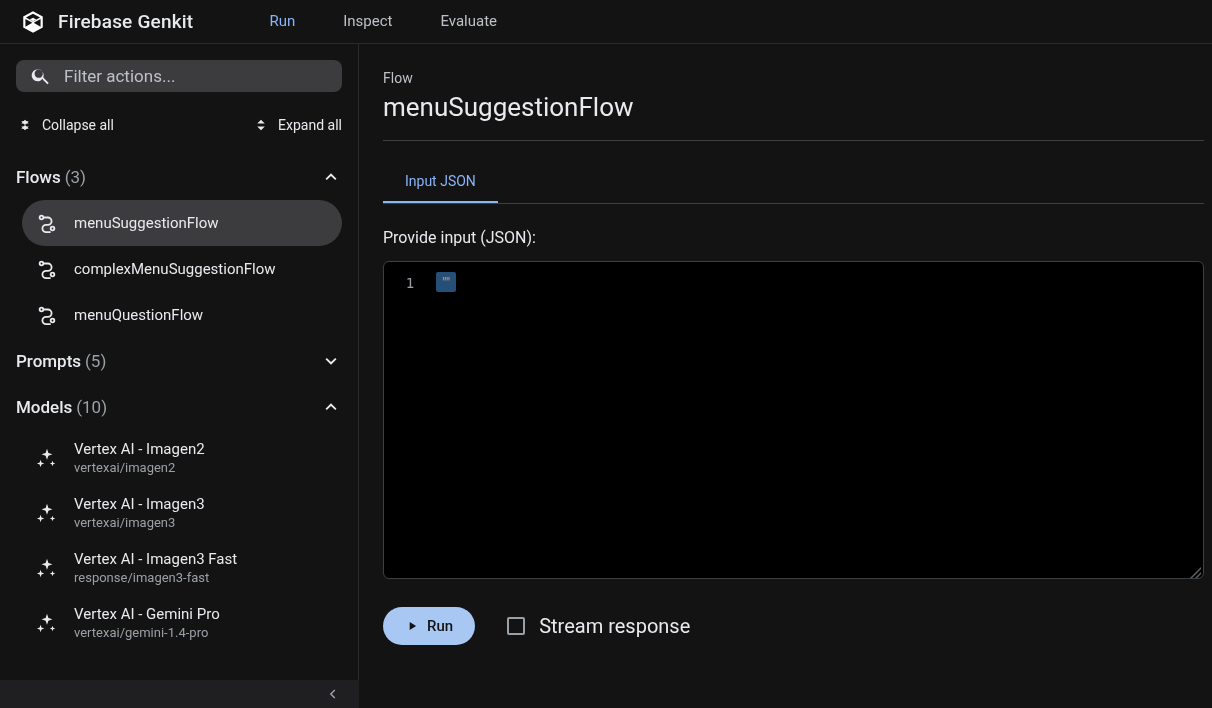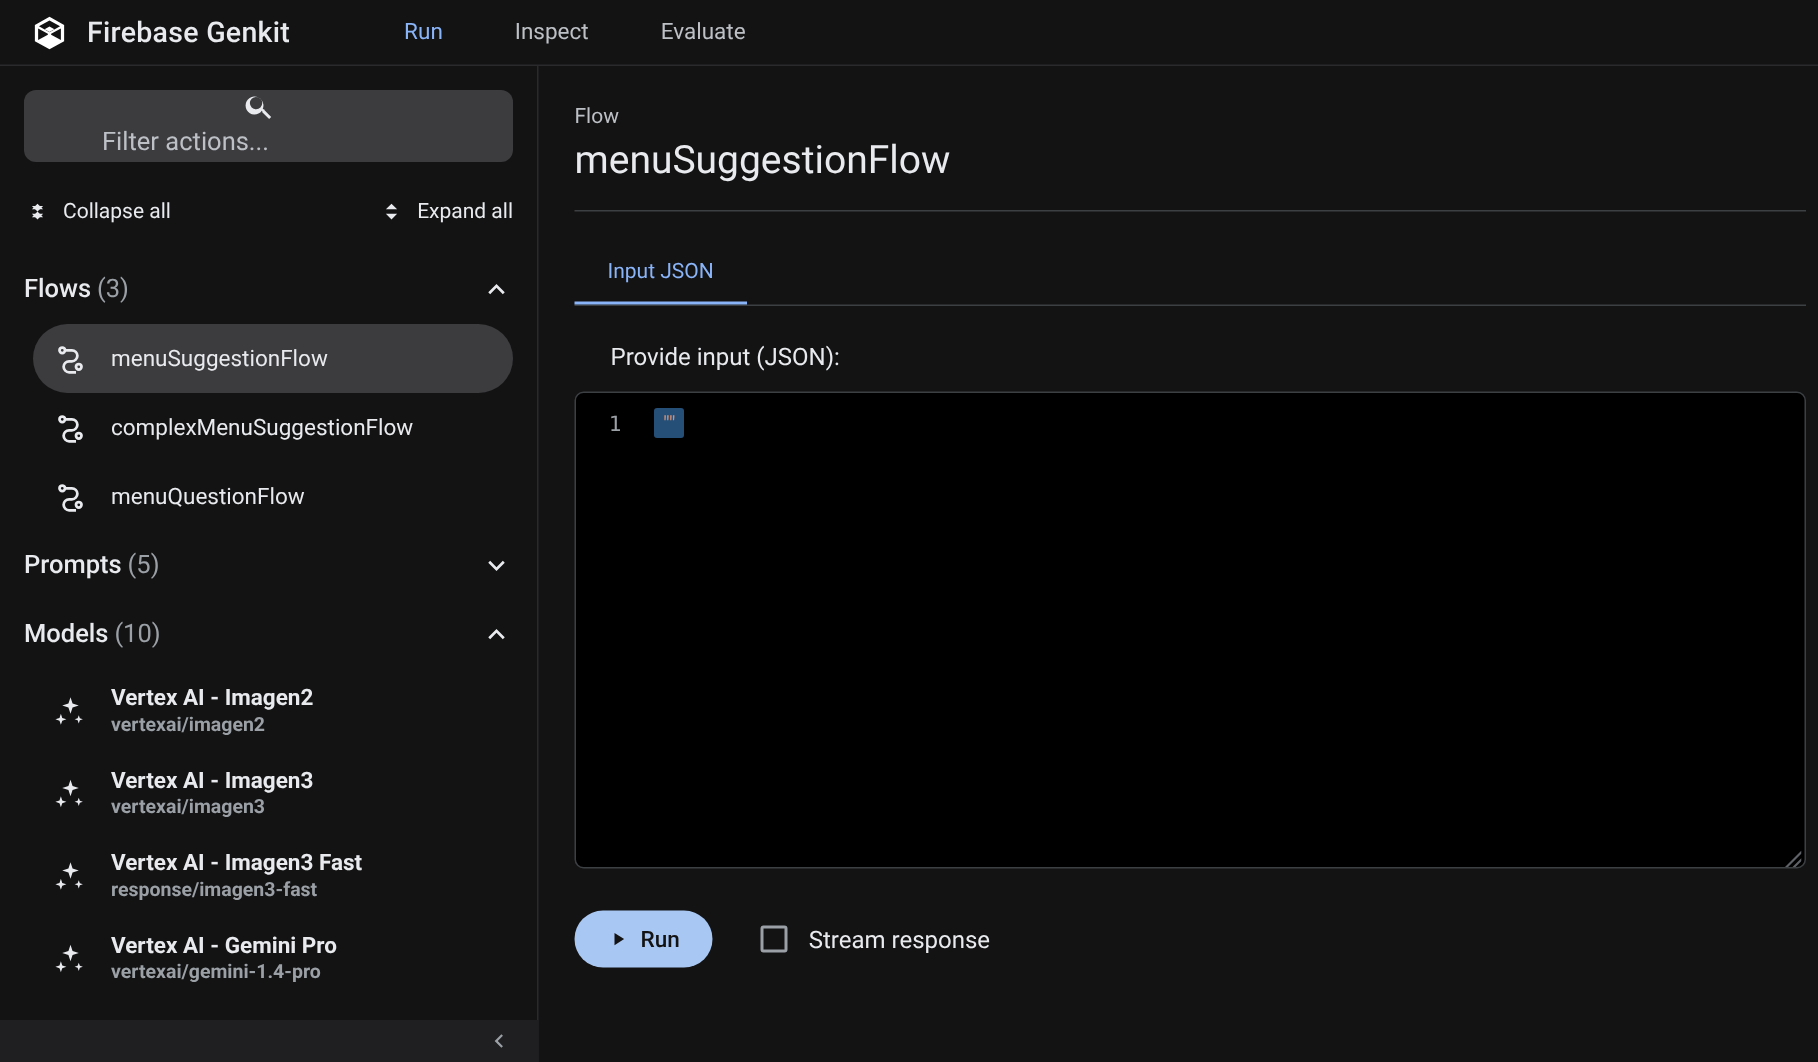--- a/index.html
+++ b/index.html
@@ -14,73 +14,73 @@
     .top-tab { padding: 0 24px; height: 64px; display: flex; align-items: center; font-size: 15px; color: #bdc1c6; cursor: pointer; border-bottom: 2px solid transparent; }
     .top-tab.active { color: #8ab4f8; border-bottom-color: #8ab4f8; }
     
     .body-row { display: flex; flex: 1; overflow: hidden; }
     
     .sidebar { width: 359px; background: #131314; display: flex; flex-direction: column; border-right: 1px solid #2a2a2c; overflow-y: auto; padding: 16px 16px 0 16px; }
     .sidebar::-webkit-scrollbar { width: 10px; }
     .sidebar::-webkit-scrollbar-track { background: #131314; }
     .sidebar::-webkit-scrollbar-thumb { background: #3c4043; border-radius: 5px; }
     
-    .search-wrap { display: flex; align-items: center; background: #3c3c3f; border-radius: 8px; padding: 0 14px; height: 48px; margin-bottom: 16px; flex-direction: column; }
+    .search-wrap { display: flex; align-items: center; background: #3c3c3f; border-radius: 8px; padding: 0 14px; height: 32px; margin-bottom: 16px; }
     .search-wrap svg { width: 22px; height: 22px; fill: #e8eaed; margin-right: 12px; }
     .search-input { flex: 1; background: transparent; border: none; color: #e8eaed; font-size: 17px; outline: none; }
     .search-input::placeholder { color: #bdc1c6; }
     
     .collapse-row { display: flex; justify-content: space-between; padding: 8px 0; margin-bottom: 12px; }
     .collapse-btn { display: flex; align-items: center; gap: 8px; font-size: 14px; color: #e8eaed; cursor: pointer; }
     .collapse-btn svg { width: 18px; height: 18px; fill: #e8eaed; }
     
     .group-header { display: flex; align-items: center; justify-content: space-between; padding: 12px 0; cursor: pointer; }
     .group-title { font-size: 17px; font-weight: 500; color: #e8eaed; }
     .group-count { color: #9aa0a6; font-weight: 400; }
     .chevron { width: 22px; height: 22px; fill: #e8eaed; }
     
     .item { display: flex; align-items: center; gap: 16px; padding: 12px 14px; border-radius: 24px; cursor: pointer; margin-left: 6px; }
     .item.active { background: #3c3c3f; }
     .item-icon { width: 22px; height: 22px; fill: #e8eaed; flex-shrink: 0; }
     .item-text { font-size: 15px; color: #e8eaed; }
     
-    .model-item { display: flex; align-items: center; gap: 16px; padding: 10px 14px; cursor: pointer; margin-left: 6px; font-weight: bold; }
+    .model-item { display: flex; align-items: center; gap: 16px; padding: 10px 14px; cursor: pointer; margin-left: 6px; }
     .model-icon { width: 22px; height: 22px; fill: #e8eaed; flex-shrink: 0; }
     .model-texts { display: flex; flex-direction: column; gap: 2px; }
     .model-title { font-size: 15px; color: #e8eaed; }
     .model-id { font-size: 13px; color: #9aa0a6; }
     
     .main { flex: 1; padding: 26px 0 26px 24px; display: flex; flex-direction: column; overflow: hidden; position: relative; }
     
     .page-label { font-size: 14px; color: #bdc1c6; margin-bottom: 6px; }
     .page-title { font-size: 26px; font-weight: 400; color: #e8eaed; margin-bottom: 18px; }
     .title-divider { height: 1px; background: #3c4043; margin-bottom: 20px; margin-right: 8px; }
     
     .subtabs { display: flex; border-bottom: 1px solid #3c4043; margin-bottom: 24px; margin-right: 8px; }
     .subtab { padding: 12px 22px; font-size: 14px; color: #8ab4f8; border-bottom: 2px solid #8ab4f8; cursor: pointer; }
     
-    .input-label { font-size: 16px; color: #e8eaed; margin-bottom: 14px; margin-left: 24px; }
+    .input-label { font-size: 16px; color: #e8eaed; margin-bottom: 14px; }
     
     .code-editor { background: #000; border-radius: 6px; border: 1px solid #3c4043; height: 318px; display: flex; margin-right: 8px; overflow: hidden; position: relative; }
     .gutter { width: 52px; padding: 10px 0; }
     .lineno { text-align: center; font-family: Menlo, Consolas, monospace; font-size: 14px; color: #9aa0a6; line-height: 22px; }
     .code-area { flex: 1; padding: 10px 6px; font-family: Menlo, Consolas, monospace; font-size: 14px; line-height: 22px; color: #ce9178; }
     .code-line { height: 22px; }
     .code-selected { background: #264f78; border-radius: 2px; position: absolute; left: 52px; top: 10px; height: 20px; width: 20px; }
     .code-string { position: relative; z-index: 2; }
     .resize-handle { position: absolute; right: 2px; bottom: 2px; width: 12px; height: 12px; cursor: nwse-resize; }
     .resize-handle svg { fill: #5f6368; }
     
     .action-row { display: flex; align-items: center; gap: 32px; margin-top: 28px; }
     .run-btn { display: flex; align-items: center; gap: 8px; background: #a8c7f2; color: #131314; font-size: 15px; font-weight: 500; padding: 10px 22px; border-radius: 22px; border: none; cursor: pointer; }
     .run-btn svg { width: 14px; height: 14px; fill: #131314; }
     
     .stream-group { display: flex; align-items: center; gap: 14px; }
     .checkbox { width: 18px; height: 18px; border: 2px solid #9aa0a6; border-radius: 2px; cursor: pointer; }
-    .stream-label { font-size: 16px; color: #e8eaed; }
+    .stream-label { font-size: 20px; color: #e8eaed; }
     
     .bottom-strip { position: absolute; bottom: 0; left: 0; width: 359px; height: 28px; background: #1f1f21; display: flex; align-items: center; justify-content: flex-end; padding-right: 18px; }
     .bottom-strip svg { width: 18px; height: 18px; fill: #9aa0a6; }
   </style>
 </head>
 <body>
 
 <div class="top-bar">
   <div class="logo-group">
     <svg class="logo-icon" viewBox="0 0 24 24">

